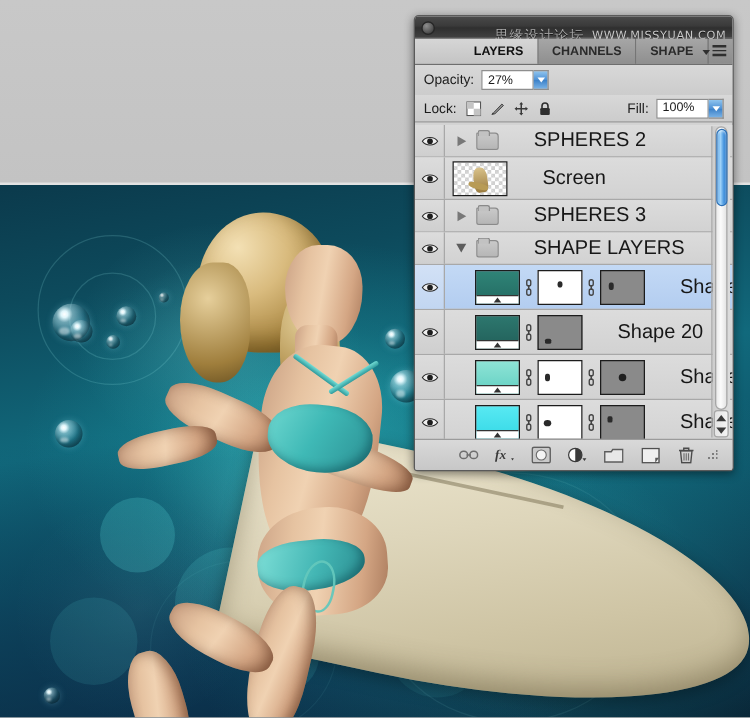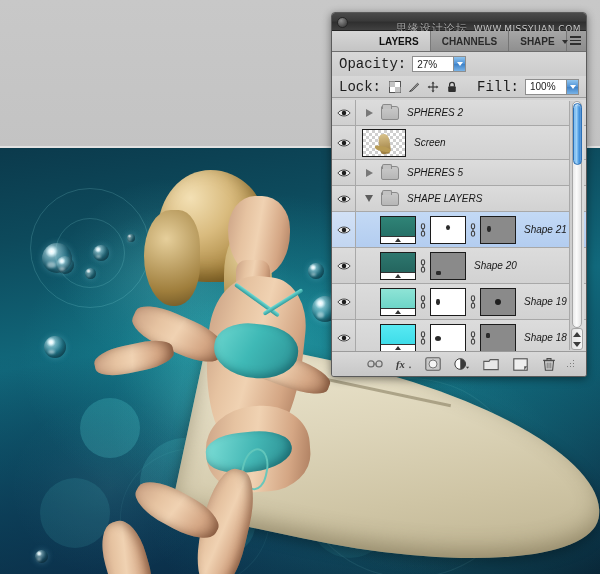--- a/index.html
+++ b/index.html
@@ -220,21 +220,21 @@
   }
   .combo .steppers {
     position:absolute; right:2px; top:1px; width:13px; height:13px;
     background:linear-gradient(#8fc4ee,#4f92d6 48%,#3d82c9 52%,#7ab3e6);
     border-radius:3px; display:flex; flex-direction:column;
     align-items:center; justify-content:center; gap:1px;
   }
   .combo .steppers .up{width:0;height:0;border-left:3px solid transparent;border-right:3px solid transparent;border-bottom:3.5px solid #fff;}
   .combo .steppers .dn{width:0;height:0;border-left:3px solid transparent;border-right:3px solid transparent;border-top:3.5px solid #fff;}
 
-  .fieldlabel { font-size:14px; color:#1c1c1c;font-family:Liberation Mono, monospace; }
+  .fieldlabel { font-size:11px; color:#1c1c1c; }
   .numbox {
     width:42px; height:16px; background:#fff; border:1px solid #8e8e8e;
     font-size:10px; display:flex; align-items:center; justify-content:flex-start;
     padding-left:4px;
   }
   .numwrap { display:flex; align-items:center; }
   .numwrap .arrow {
     width:12px; height:16px; border:1px solid #8e8e8e; border-left:none;
     background:linear-gradient(#8fc4ee,#4f92d6 48%,#3d82c9 52%,#7ab3e6);
     display:flex; align-items:center; justify-content:center;
@@ -273,21 +273,21 @@
   .tri-down {width:0;height:0;border-left:4.5px solid transparent;border-right:4.5px solid transparent;border-top:7px solid #5d5d5d;}
   .folder {
     width:18px; height:14px; margin-left:6px;
     background:linear-gradient(#c9c9c9,#b6b6b6);
     border:1px solid #8a8a8a; border-radius:1px 3px 2px 2px; position:relative;
   }
   .folder::before{
     content:""; position:absolute; left:0; top:-3px; width:8px; height:4px;
     background:#c2c2c2; border:1px solid #8a8a8a; border-bottom:none; border-radius:2px 2px 0 0;
   }
-  .layer-name { margin-left:8px; font-size:10px; color:#171717; white-space:nowrap;font-style:italic; }
+  .layer-name { margin-left:28px; font-size:16px; color:#171717; white-space:nowrap; }
   .layer-name.group-name { font-weight:normal; }
 
   .thumb-group { display:flex; align-items:center; margin-left:4px; }
   .thumb {
     width:36px; height:28px; border:1px solid #1c1c1c; background:#fff;
     position:relative; overflow:hidden;
   }
   .thumb .gradbar {
     position:absolute; left:0; bottom:0; width:100%; height:7px;
     background:#fff; border-top:1px solid #333;
@@ -537,21 +537,21 @@
       <div class="eye-cell">
         <svg class="eye" viewBox="0 0 16 11">
           <path d="M1 5.5 C4 1, 12 1, 15 5.5 C12 10, 4 10, 1 5.5 Z" fill="#efefef" stroke="#2b2b2b" stroke-width="1"></path>
           <circle cx="8" cy="5.5" r="2.6" fill="#1d1d1d"></circle>
         </svg>
       </div>
       <div class="disc-tri">
           <span class="tri-right"></span>
         </div>
       <div class="folder"></div>
-      <div class="layer-name group-name">SPHERES 5</div>
+      <div class="layer-name group-name">SPHERES 3</div>
     </div>
 
     <div class="layer-row group">
       <div class="eye-cell">
         <svg class="eye" viewBox="0 0 16 11">
           <path d="M1 5.5 C4 1, 12 1, 15 5.5 C12 10, 4 10, 1 5.5 Z" fill="#efefef" stroke="#2b2b2b" stroke-width="1"></path>
           <circle cx="8" cy="5.5" r="2.6" fill="#1d1d1d"></circle>
         </svg>
       </div>
       <div class="disc-tri">

